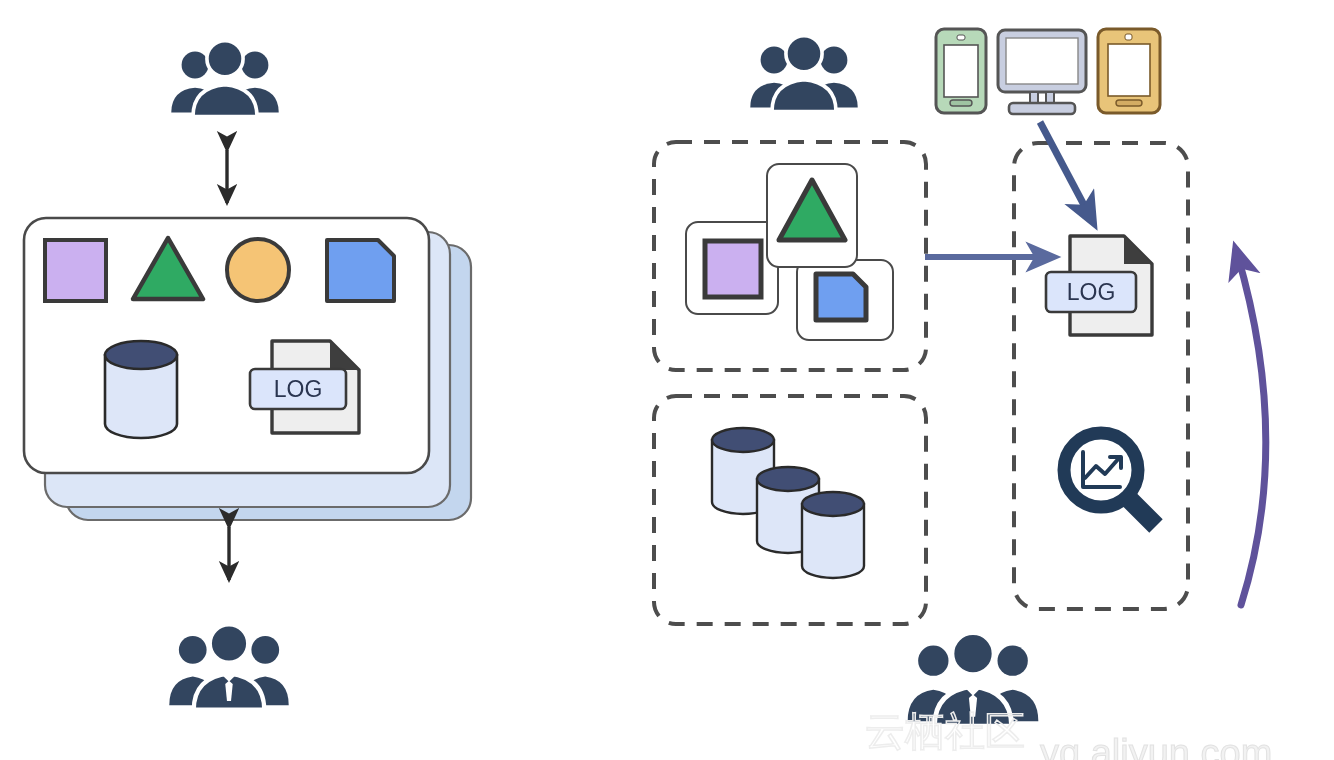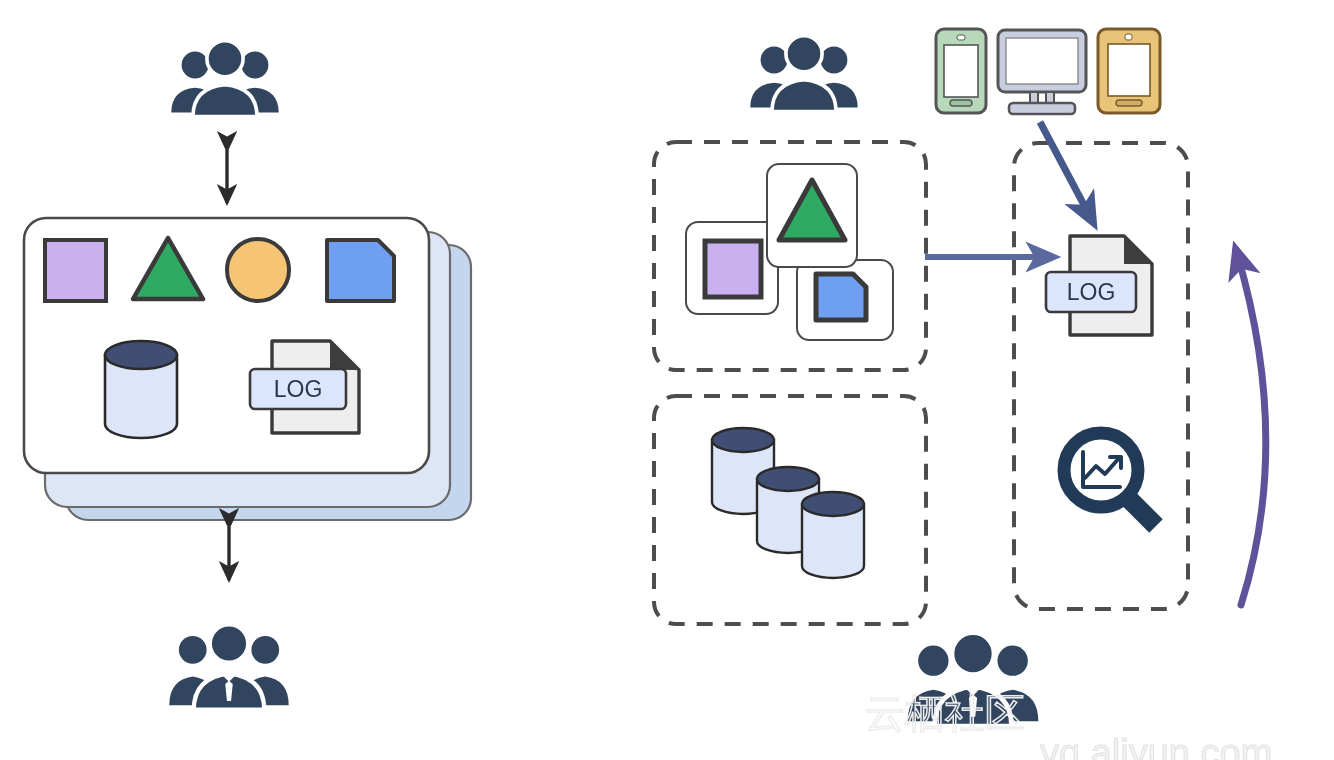--- a/index.html
+++ b/index.html
@@ -29,21 +29,21 @@
     letter-spacing: 0px;
     color: #f2f2f2;
     -webkit-text-stroke: 1px #e2e2e2;
     white-space: nowrap;
     pointer-events: none;
     user-select: none;
   }
   .watermark-cn {
     position: absolute;
     left: 865px;
-    top: 686px;
+    top: 704px;
     font-family: "DejaVu Sans", sans-serif;
     font-size: 40px;
     color: rgba(255,255,255,0.0);
     -webkit-text-stroke: 1.5px #ededed;
     white-space: nowrap;
     pointer-events: none;
     user-select: none;
     text-align: center;
   }
 </style>

